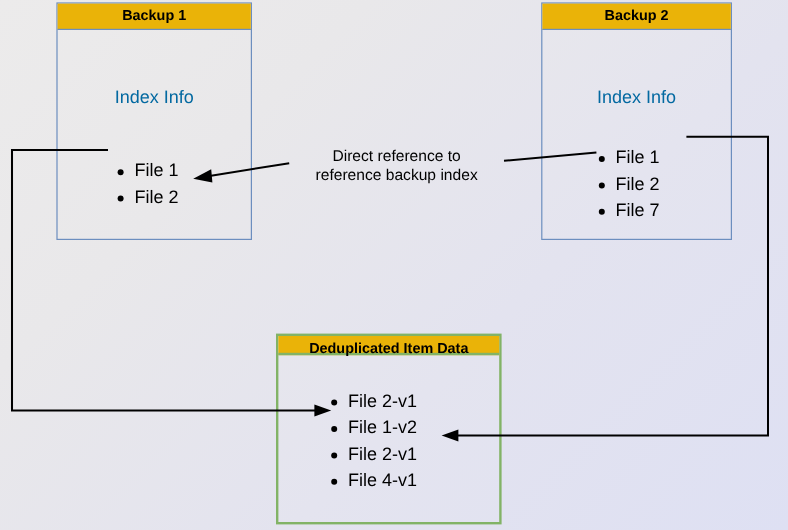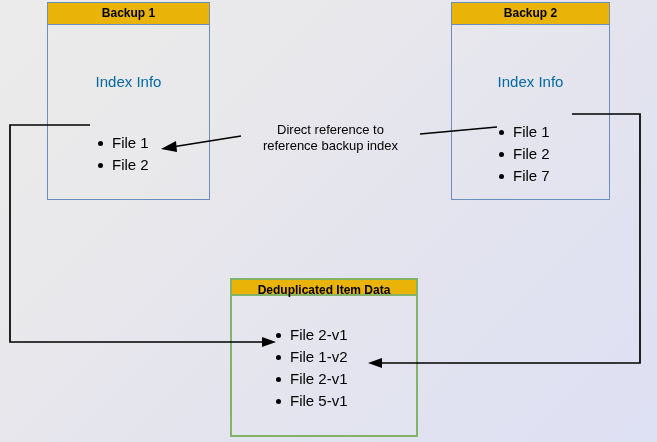--- a/index.html
+++ b/index.html
@@ -69,21 +69,21 @@
   </div>
 </div>
 
 <div class="box green" style="left:230px;top:278px;width:188px;height:159px;">
   <div class="hdr">Deduplicated Item Data</div>
   <div class="body" style="height:131px;position:relative;">
     <ul class="files" style="left:42px;top:28px;">
       <li>File 2-v1</li>
       <li>File 1-v2</li>
       <li>File 2-v1</li>
-      <li>File 5-v1</li>
+      <li>File 4-v1</li>
     </ul>
   </div>
 </div>
 
 <div class="centre-label" style="left:243px;top:122px;width:175px;">
   <div>Direct reference to</div>
   <div>reference backup index</div>
 </div>
 
 <svg id="canvas" viewBox="0 0 657 442" xmlns="http://www.w3.org/2000/svg">

